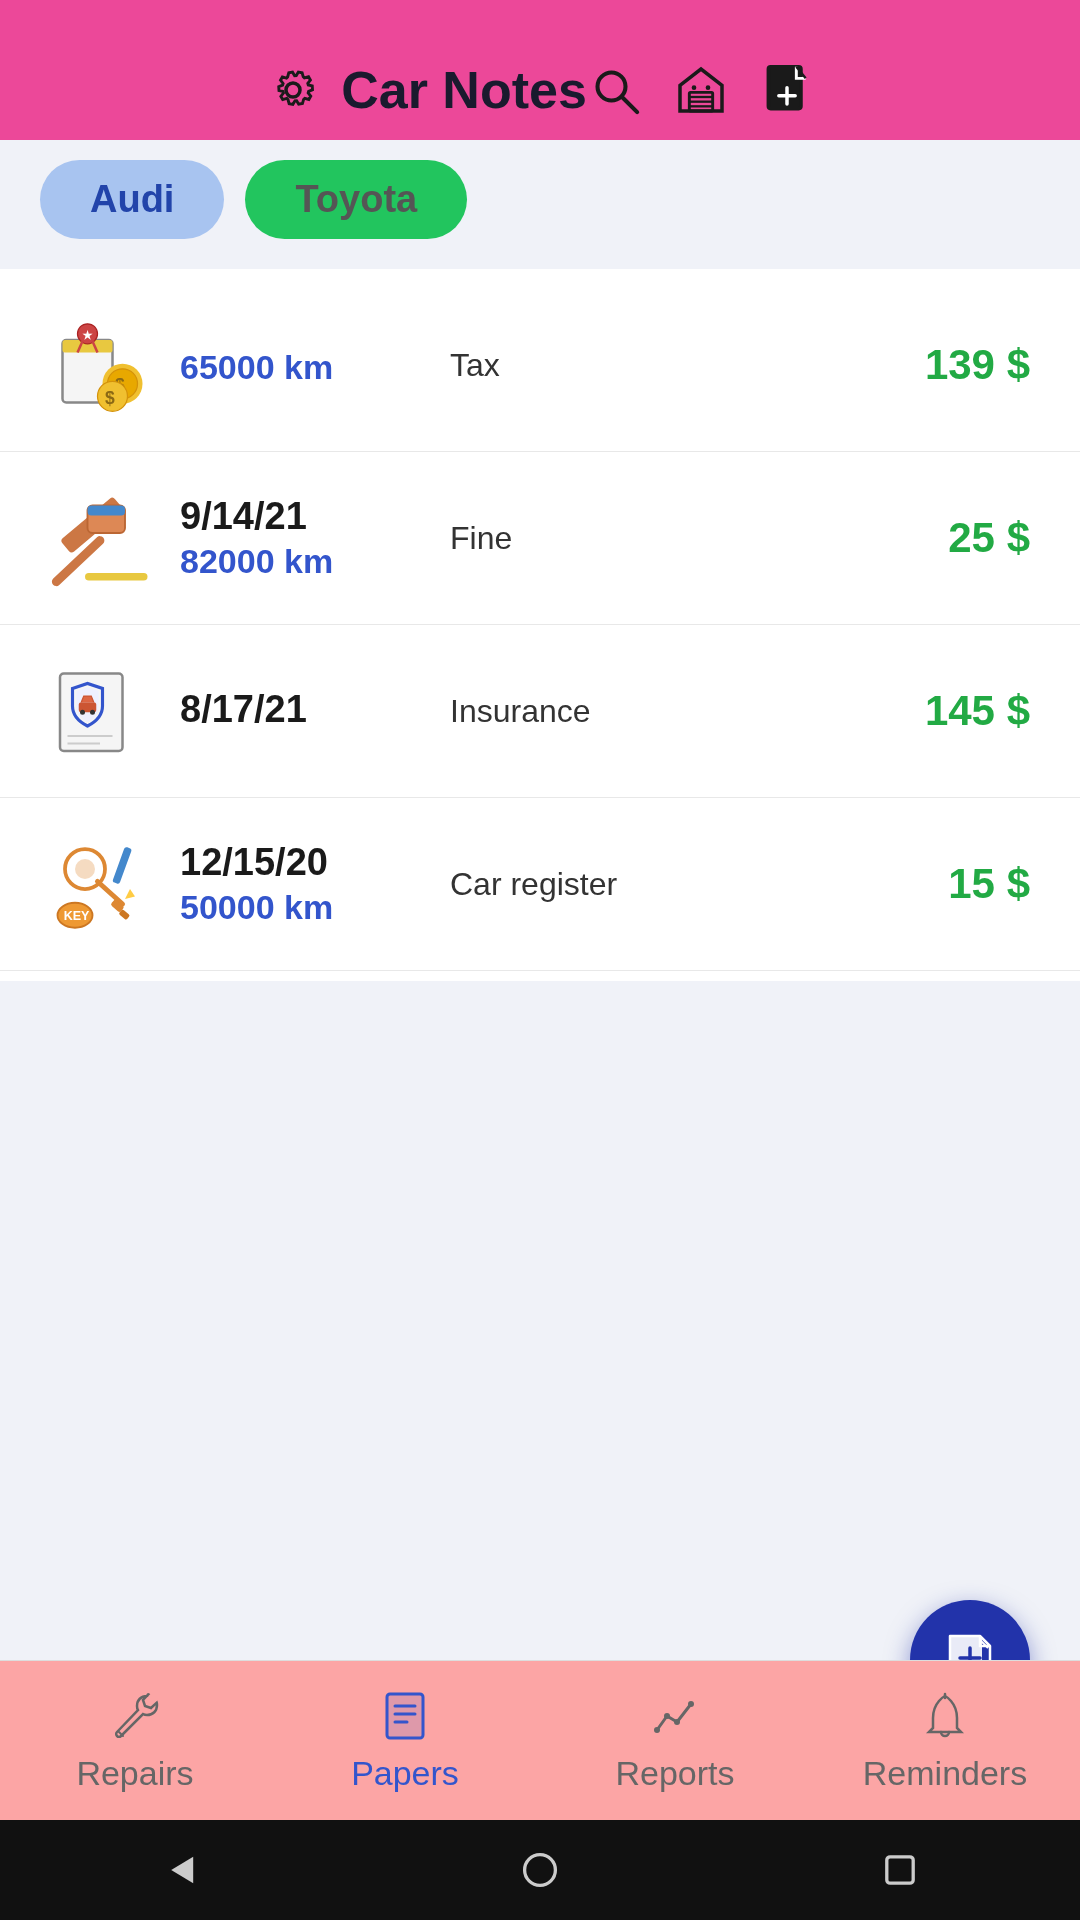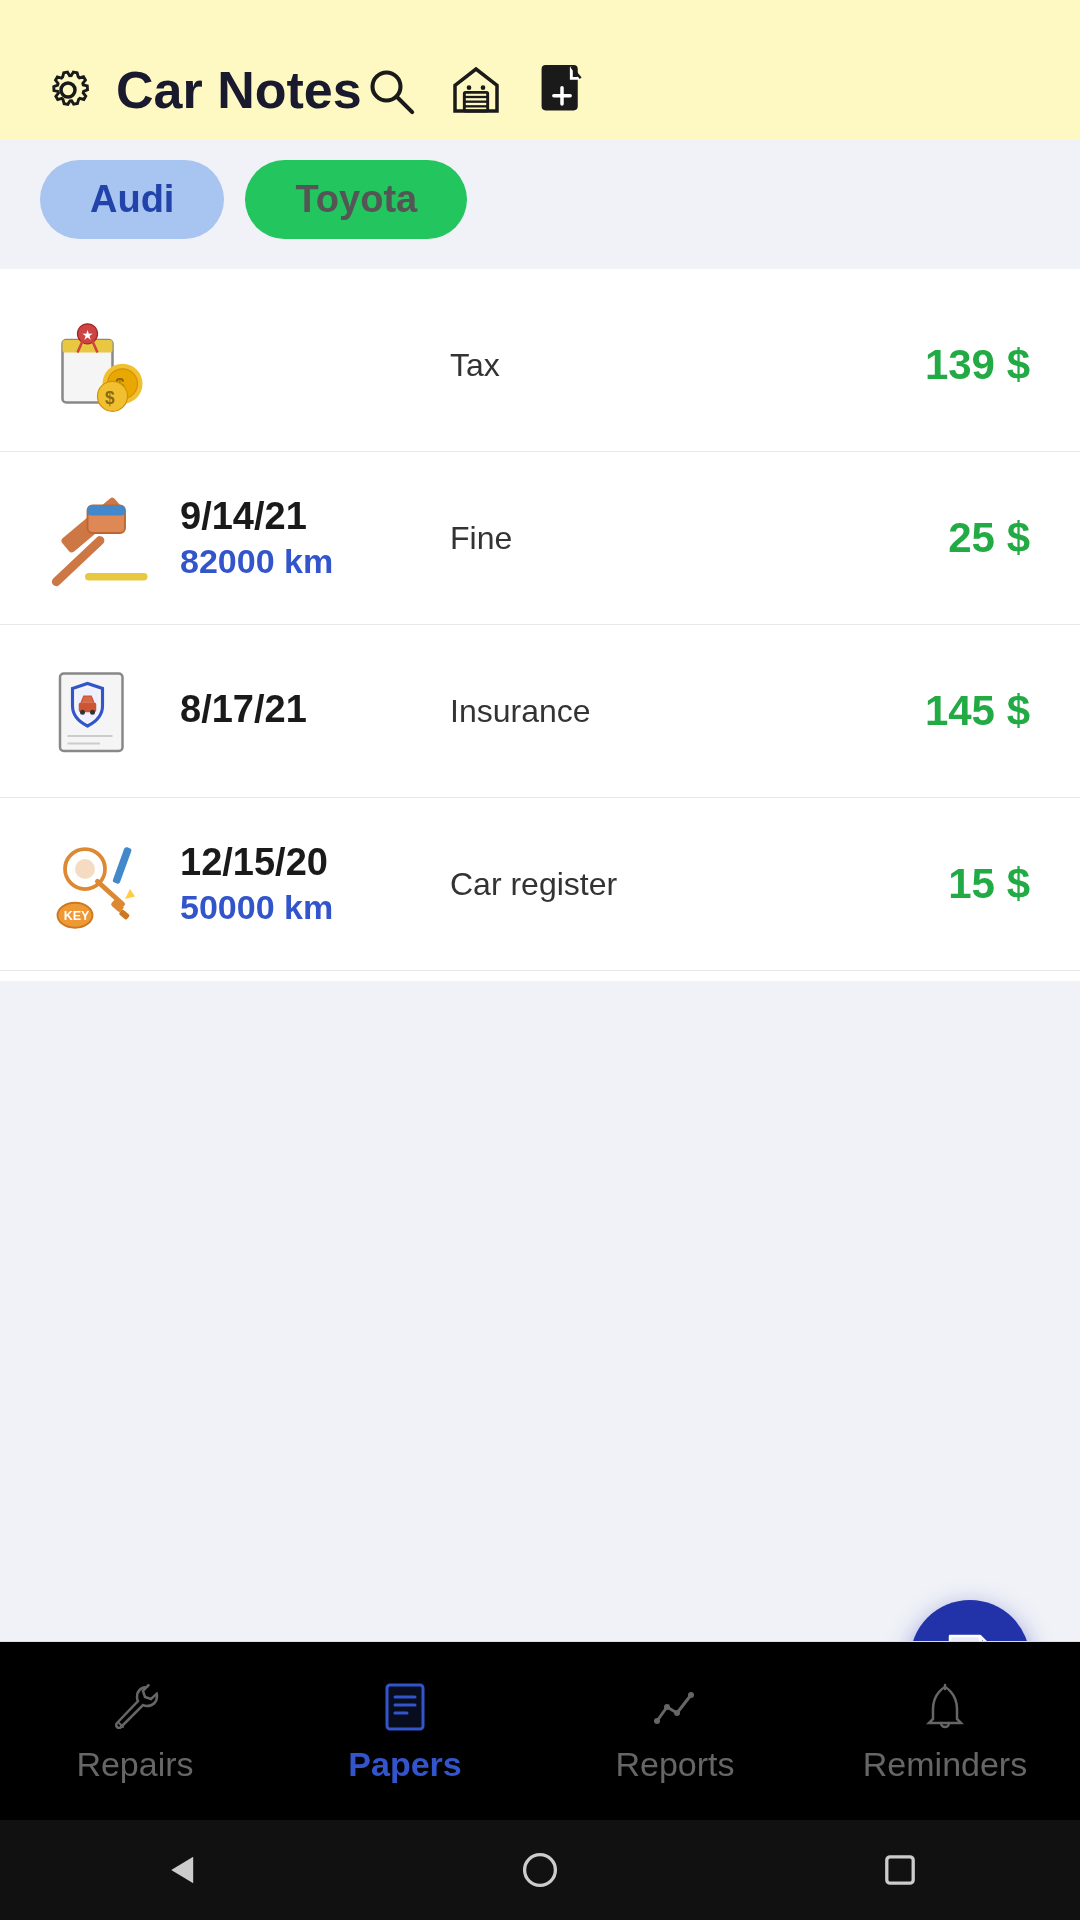--- a/index.html
+++ b/index.html
@@ -9,25 +9,25 @@
       width: 1080px;
       height: 1920px;
       background: #f0f2f8;
       font-family: 'Segoe UI', Arial, sans-serif;
       overflow: hidden;
       position: relative;
     }
 
     
     .header {
-      background: #fef9c3;
+      background: #ec4899;
       padding: 60px 40px 20px 40px;
       display: flex;
       align-items: center;
-      justify-content: flex-start;
+      justify-content: center;
     }
 
     .header-left {
       display: flex;
       align-items: center;
       gap: 20px;
     }
 
     .header-title {
       font-size: 52px;
@@ -159,22 +159,22 @@
       width: 56px;
       height: 56px;
     }
 
     
     .bottom-nav {
       position: absolute;
       bottom: 100px;
       left: 0;
       right: 0;
-      height: 179px;
-      background: #000000;
+      height: 160px;
+      background: #fca5a5;
       display: flex;
       align-items: center;
       border-top: 1px solid #ddd;
     }
 
     .nav-item {
       flex: 1;
       display: flex;
       flex-direction: column;
       align-items: center;
@@ -289,20 +289,21 @@
         <circle cx="50" cy="65" r="12" fill="#f0c030" stroke="#d4920a" stroke-width="1"></circle>
         <text x="44" y="71" font-size="14" fill="#8B6914" font-weight="bold">$</text>
 
         <circle cx="30" cy="15" r="8" fill="#cc4444" stroke="#aa2222" stroke-width="1"></circle>
         <line x1="26" y1="21" x2="22" y2="30" stroke="#cc4444" stroke-width="2"></line>
         <line x1="34" y1="21" x2="38" y2="30" stroke="#cc4444" stroke-width="2"></line>
         <text x="26" y="19" font-size="9" fill="white" font-weight="bold">★</text>
       </svg>
     </div>
     <div class="record-meta">
+      <div class="record-km">65000 km</div>
     </div>
     <div class="record-type">Tax</div>
     <div class="record-amount">139 $</div>
   </div>
 
   <div class="record-item">
     <div class="record-icon">
       <svg viewBox="0 0 80 80" xmlns="http://www.w3.org/2000/svg">
 
         <rect x="8" y="42" width="55" height="14" rx="3" fill="#cc7744" transform="rotate(-40 8 42)"></rect>
@@ -399,21 +400,21 @@
   <div class="nav-item active">
     <div class="nav-icon">
       <svg viewBox="0 0 52 52" fill="none" xmlns="http://www.w3.org/2000/svg">
         <rect x="8" y="4" width="36" height="44" rx="3" fill="#3355cc" opacity="0.15"></rect>
         <rect x="8" y="4" width="36" height="44" rx="3" stroke="#3355cc" stroke-width="3"></rect>
         <line x1="16" y1="16" x2="36" y2="16" stroke="#3355cc" stroke-width="3" stroke-linecap="round"></line>
         <line x1="16" y1="24" x2="36" y2="24" stroke="#3355cc" stroke-width="3" stroke-linecap="round"></line>
         <line x1="16" y1="32" x2="28" y2="32" stroke="#3355cc" stroke-width="3" stroke-linecap="round"></line>
       </svg>
     </div>
-    <span class="nav-label" style="color:#3355cc;font-weight:700;">Papers</span>
+    <span class="nav-label" style="color:#3355cc;font-weight:400;">Papers</span>
   </div>
 
   <div class="nav-item">
     <div class="nav-icon">
       <svg viewBox="0 0 52 52" fill="none" xmlns="http://www.w3.org/2000/svg">
         <polyline points="8,40 18,26 28,32 42,14" stroke="#666" stroke-width="3" fill="none" stroke-linecap="round" stroke-linejoin="round"></polyline>
         <circle cx="8" cy="40" r="3" fill="#666"></circle>
         <circle cx="18" cy="26" r="3" fill="#666"></circle>
         <circle cx="28" cy="32" r="3" fill="#666"></circle>
         <circle cx="42" cy="14" r="3" fill="#666"></circle>

